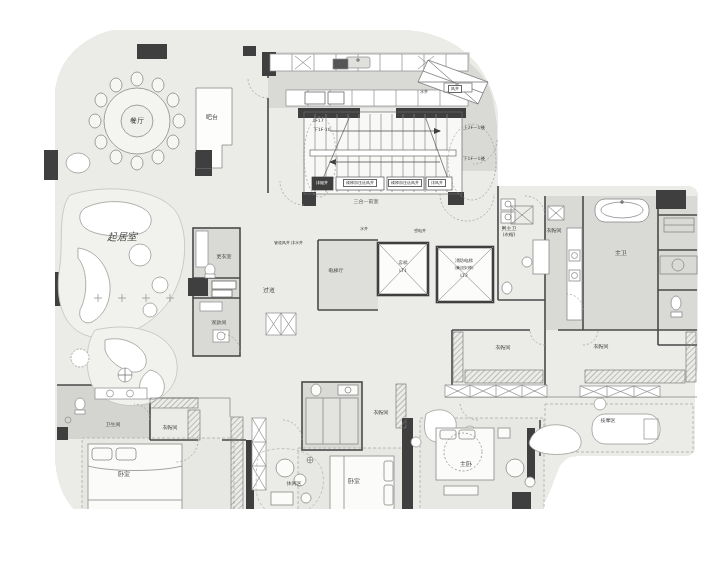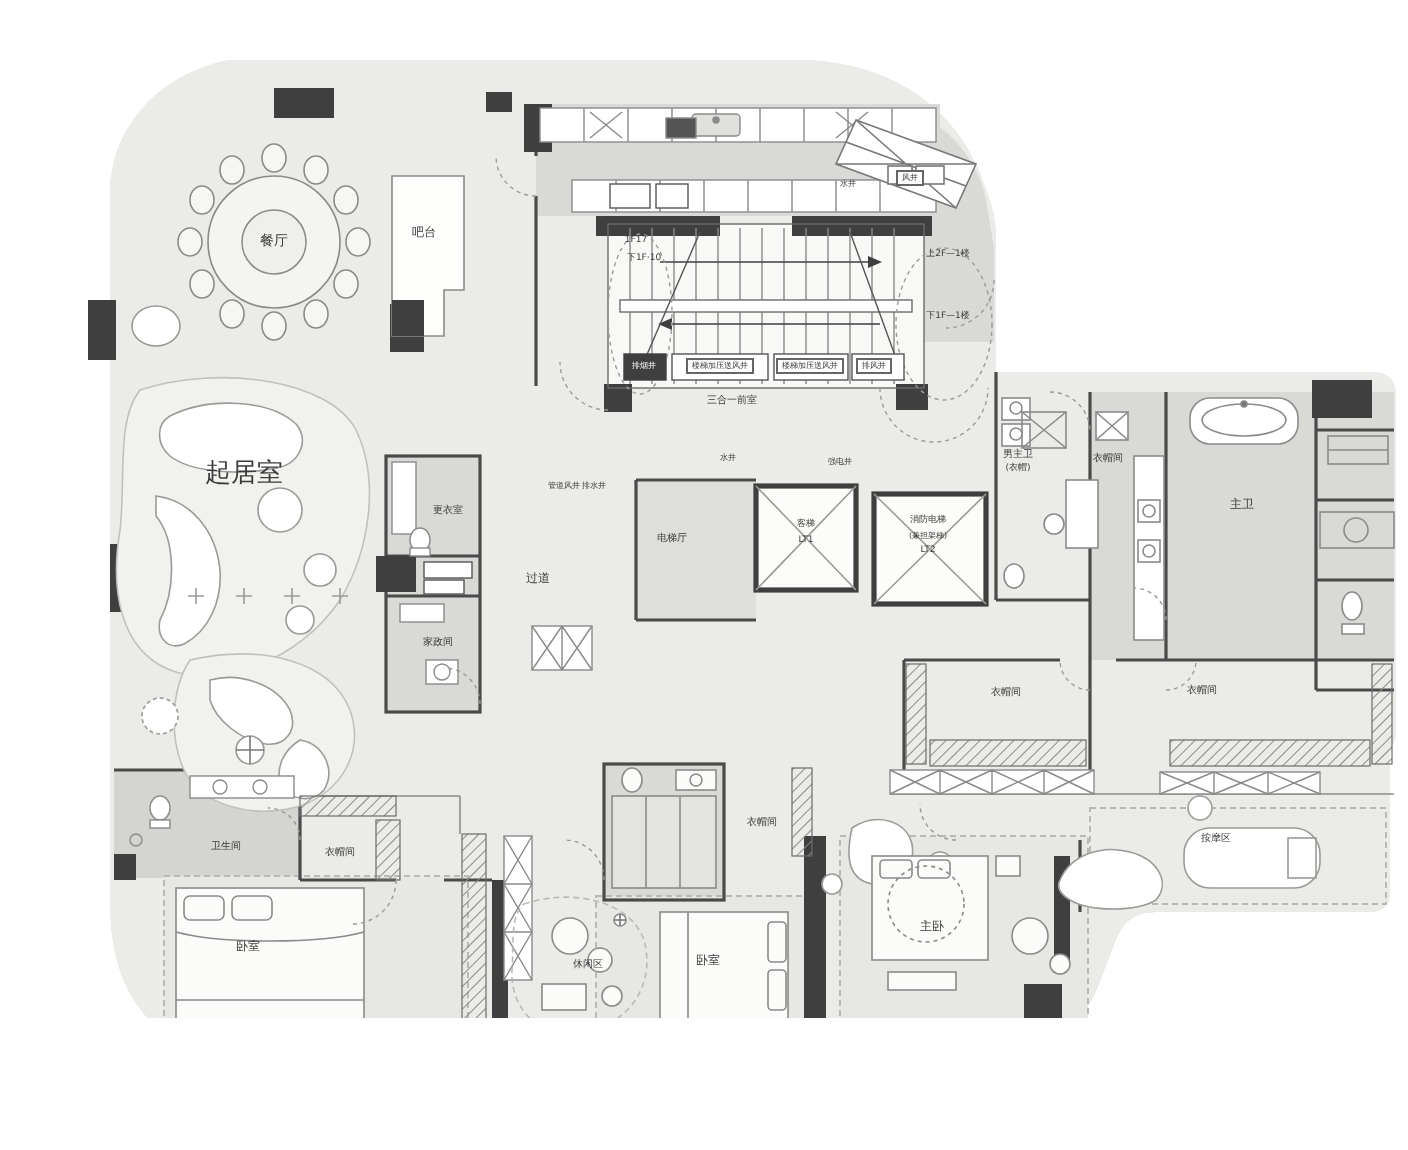--- a/index.html
+++ b/index.html
@@ -302,21 +302,21 @@
     <path d="M198,440 A22,22 0 0 1 176,462"></path>
     <path d="M302,440 A20,20 0 0 0 282,420"></path>
     <path d="M478,420 A18,18 0 0 1 460,402"></path>
     <path d="M240,352 A18,18 0 0 0 222,334"></path>
   </g>
 </svg>
 
 <div id="labels">
       <div class="lbl" style="left: 137px; top: 121px; font-size: 7px;">餐厅</div>
       <div class="lbl" style="left: 212px; top: 117px; font-size: 6px;">吧台</div>
-      <div class="lbl" style="left: 122px; top: 237px; font-size: 13px;">起居室</div>
+      <div class="lbl" style="left: 122px; top: 237px; font-size: 10px; font-style: italic;">起居室</div>
       <div class="lbl" style="left: 224px; top: 256px; font-size: 5px;">更衣室</div>
       <div class="lbl" style="left: 219px; top: 322px; font-size: 5px;">家政间</div>
       <div class="lbl" style="left: 269px; top: 290px; font-size: 6px;">过道</div>
       <div class="lbl" style="left: 336px; top: 270px; font-size: 5px;">电梯厅</div>
       <div class="lbl" style="left: 366px; top: 201px; font-size: 5px;">三合一前室</div>
       <div class="lbl" style="left: 509px; top: 228px; font-size: 5px;">男主卫</div>
       <div class="lbl" style="left: 509px; top: 235px; font-size: 4.5px;">(衣帽)</div>
       <div class="lbl" style="left: 554px; top: 230px; font-size: 5px;">衣帽间</div>
       <div class="lbl" style="left: 621px; top: 253px; font-size: 6px;">主卫</div>
       <div class="lbl" style="left: 503px; top: 347px; font-size: 5px;">衣帽间</div>

